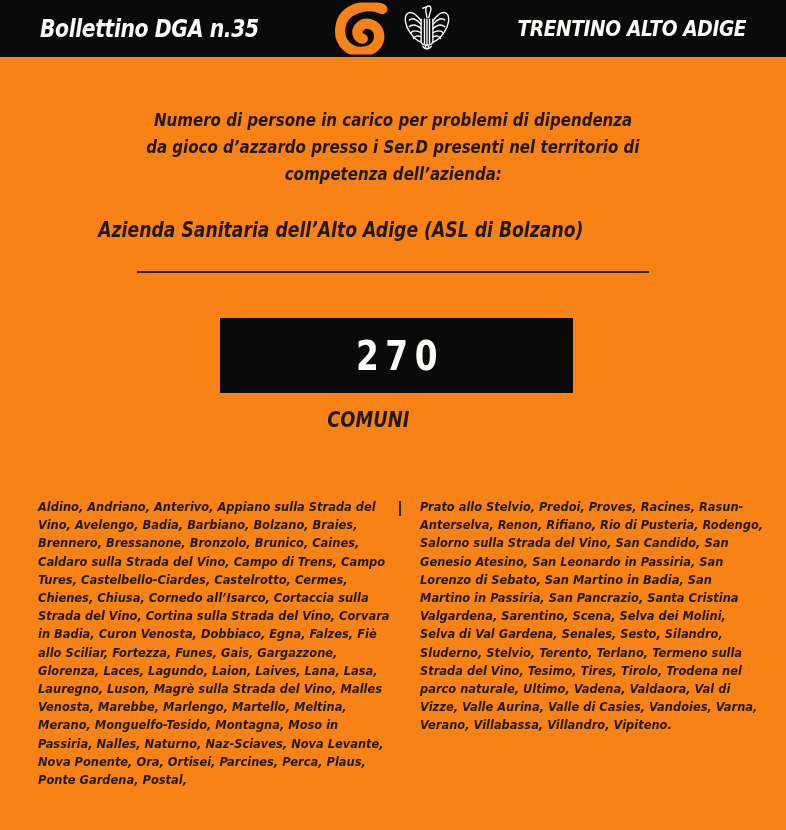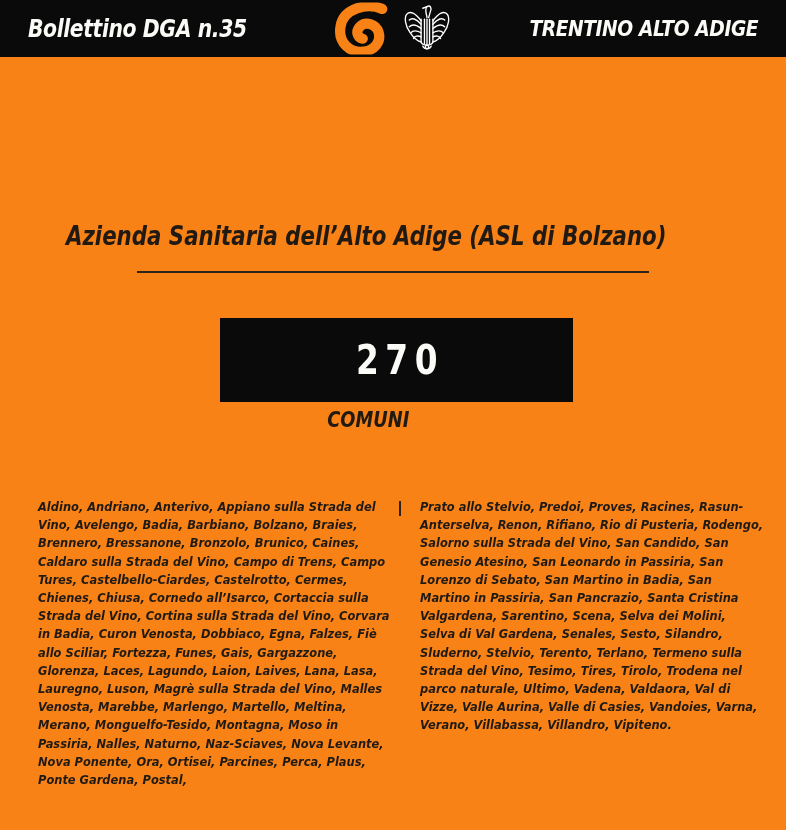--- a/index.html
+++ b/index.html
@@ -10,21 +10,21 @@
     overflow:hidden;
     font-family:"DejaVu Sans","Liberation Sans",sans-serif;
     font-weight:bold;
     color:#211A13;
   }
   
   .topbar{
     position:absolute;top:0;left:0;width:786px;height:57px;
     background:#0A0A0A;
     display:flex;align-items:center;justify-content:space-between;
-    box-sizing:border-box;padding:0 28px;
+    box-sizing:border-box;padding:0 40px;
   }
   .topbar-title{
     color:#FAFAF7;font-style:italic;font-size:24px;letter-spacing:-0.5px;
     display:inline-block;transform:scaleX(0.85);white-space:nowrap;
   }
   .topbar-left{transform-origin:left center;}
   .topbar-right{transform-origin:right center;font-size:22px;}
   .topbar-center{
     position:absolute;left:50%;top:50%;transform:translate(-50%,-50%);
     display:flex;align-items:center;gap:12px;height:57px;
@@ -33,33 +33,33 @@
   
   .cond{display:inline-block;transform:scaleX(0.85);transform-origin:center center;white-space:nowrap;}
   .intro{
     position:absolute;top:107px;left:0;width:786px;
     text-align:center;font-style:italic;font-size:17.5px;line-height:27px;
   }
   .intro-line{display:block;}
   .intro-line > span{display:inline-block;transform:scaleX(0.86);transform-origin:center center;white-space:nowrap;}
   .azienda{
     position:absolute;top:204px;left:0;width:682px;text-align:center;
-    font-style:italic;font-size:26px;
+    font-style:italic;font-size:21px;
   }
   .azienda > span{display:inline-block;transform:scaleX(0.82);transform-origin:center center;white-space:nowrap;}
   .rule{
     position:absolute;top:271px;left:137px;width:512px;height:2px;
     background:#2B231C;
   }
   .anno{
     position:absolute;top:280px;left:0;width:786px;text-align:center;
     font-style:italic;font-size:20px;
   }
   .count-box{
-    position:absolute;top:318px;left:220px;width:353px;height:84px;
+    position:absolute;top:318px;left:220px;width:353px;height:75px;
     background:#0A0A0A;
     display:flex;align-items:center;justify-content:center;
   }
   .count{
     color:#FBFBF8;font-size:40px;letter-spacing:8px;padding-left:8px;
     display:inline-block;transform:scaleX(0.82);transform-origin:center center;
     font-style:normal;
   }
   .comuni-label{
     position:absolute;top:408px;left:0;width:736px;text-align:center;
@@ -119,20 +119,25 @@
             <path d="M27 50 C29 54 35 54 37 50"></path>
             <circle cx="32" cy="51" r="2"></circle>
           </g>
         </svg>
       </span>
     </div>
 
     <div class="topbar-title topbar-right">TRENTINO ALTO ADIGE</div>
   </header>
 
+  <div class="intro">
+    <span class="intro-line"><span>Numero di persone in carico per problemi di dipendenza</span></span>
+    <span class="intro-line"><span>da gioco d’azzardo presso i Ser.D presenti nel territorio di</span></span>
+    <span class="intro-line"><span>competenza dell’azienda:</span></span>
+  </div>
 
   <h1 class="azienda"><span>Azienda Sanitaria dell’Alto Adige (ASL di Bolzano)</span></h1>
 
   <div class="rule"></div>
 
 
   <div class="count-box">
     <span class="count">270</span>
   </div>
 

